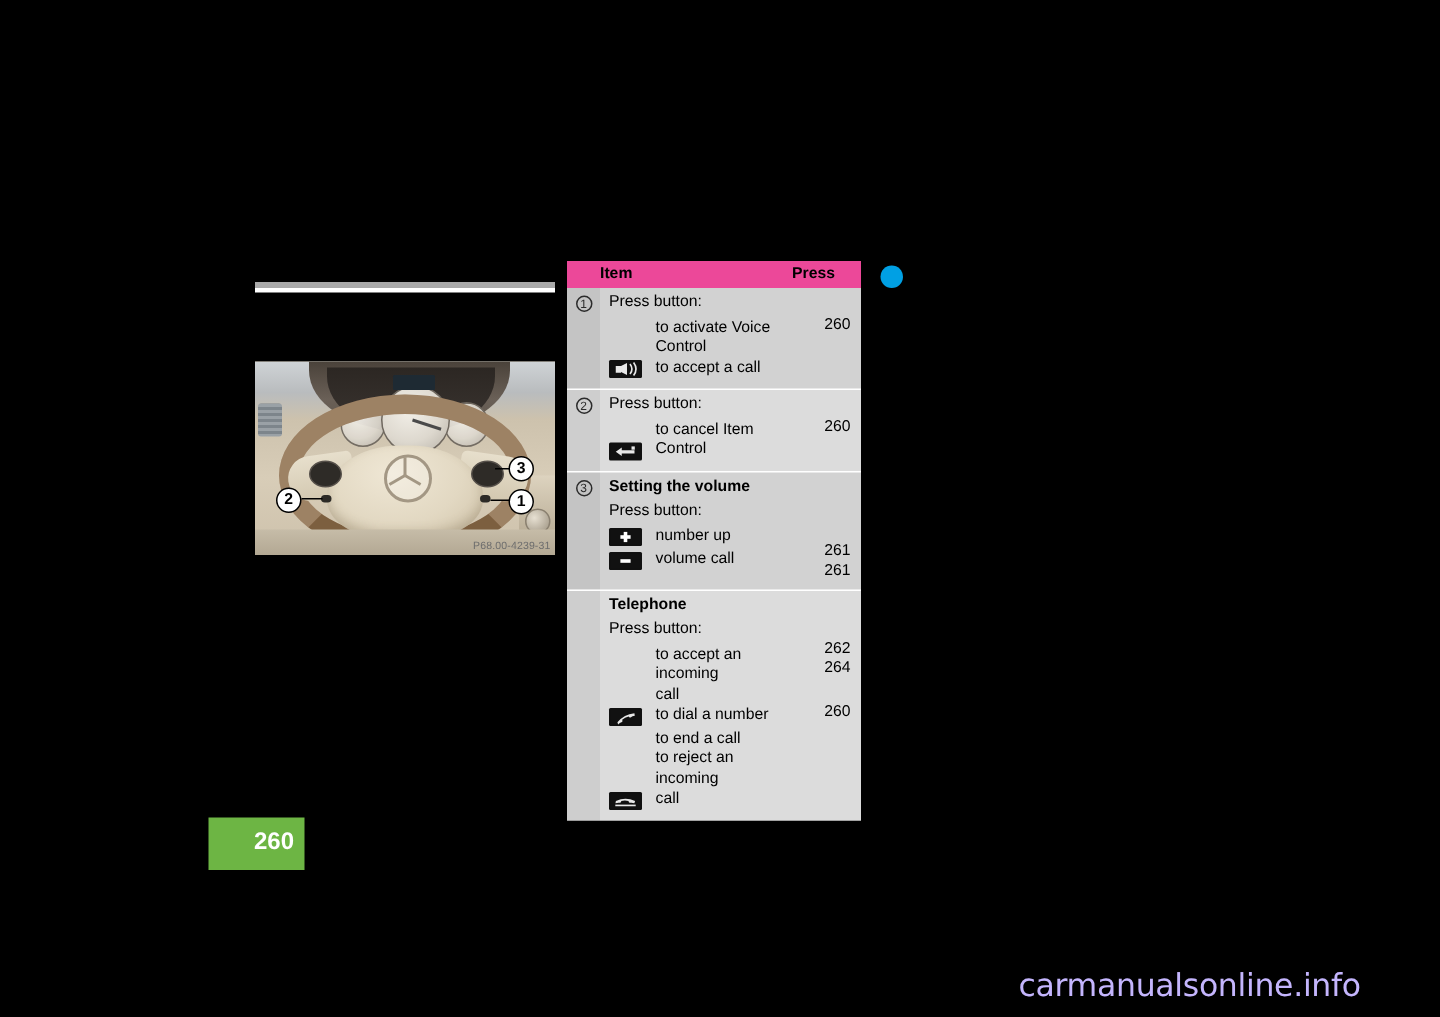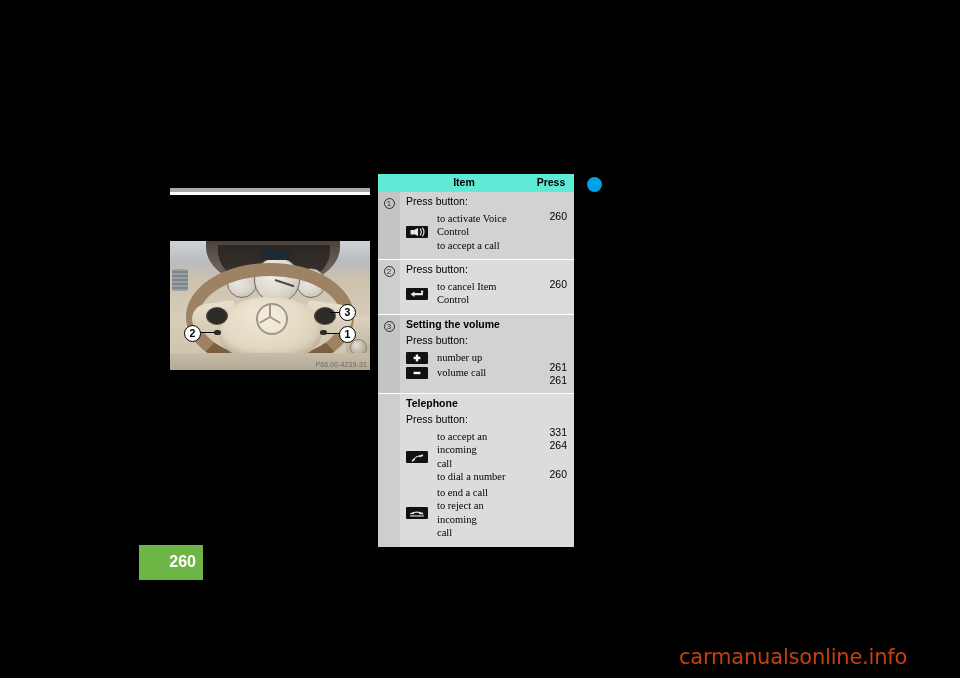--- a/index.html
+++ b/index.html
@@ -255,24 +255,24 @@
   }
   #spec-table td, #spec-table th {
     padding: 0;
     vertical-align: top;
   }
   .col-num { width: 22px; }
   .col-item { width: 128px; }
   .col-page { width: 46px; }
 
   #spec-table thead th {
-    background: #5eead4;
+    background: #ec4899;
     font-size: 10.5px;
     font-weight: bold;
-    text-align: center;
+    text-align: left;
     height: 16px;
     padding-top: 2px;
   }
   th.th-num { background: #c0c0c0; }
   th.th-item { padding-left: 6px; }
   th.th-page { padding-left: 6px; }
 
   .trow > td { background: #d2d2d2; }
   .trow.alt > td { background: #dcdcdc; }
   .trow > td.cell-num { background: #c4c4c4; }
@@ -307,23 +307,22 @@
     font-weight: bold;
     display: block;
     margin-bottom: 3px;
   }
   .item-lead {
     display: block;
     margin-bottom: 3px;
   }
   .item-icon-row {
     display: flex;
-    align-items: center;
+    align-items: flex-end;
     margin-bottom: 2px;
-    font-family: Liberation Serif, serif;
   }
   .item-icon-row .glyph-box {
     flex: 0 0 auto;
     margin-right: 9px;
     margin-top: 1px;
   }
   .item-icon-row .icon-text {
     flex: 1 1 auto;
     line-height: 13.5px;
   }
@@ -381,21 +380,21 @@
     font-weight: bold;
     color: #ffffff;
   }
 
   
   #site-watermark {
     position: absolute;
     left: 679px;
     top: 645px;
     font-size: 21px;
-    color: #c2410c;
+    color: #c4b5fd;
     letter-spacing: -0.2px;
     font-family: "DejaVu Sans", sans-serif;
     white-space: nowrap;
   }
 </style>
 </head>
 <body>
 
 <div id="page-sheet">
 
@@ -578,21 +577,21 @@
               </svg>
             </span>
             <span class="icon-text">
               <span>to end a call</span><br>
               <span>to reject an incoming</span><br>
               <span>call</span>
             </span>
           </div>
         </td>
         <td class="cell-page">
-          <span class="pg spacer-2">331</span>
+          <span class="pg spacer-2">262</span>
           <span class="pg">264</span>
           <span class="pg spacer-1">260</span>
         </td>
       </tr>
 
     </tbody>
   </table>
 
   <div id="page-number-badge">
     <span>260</span>

